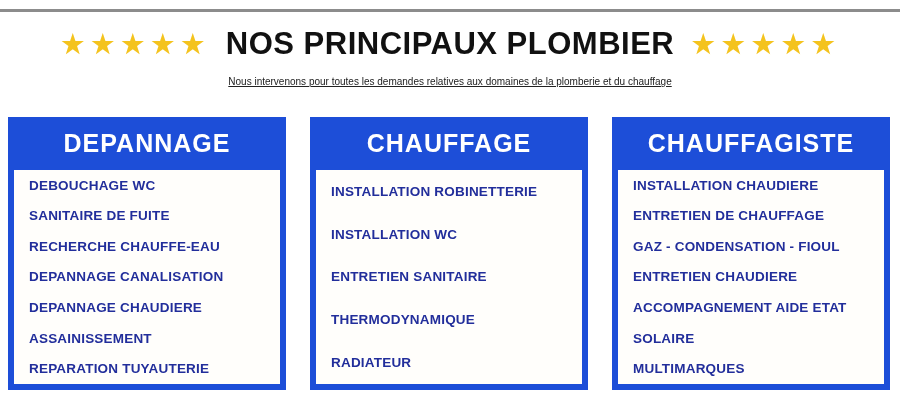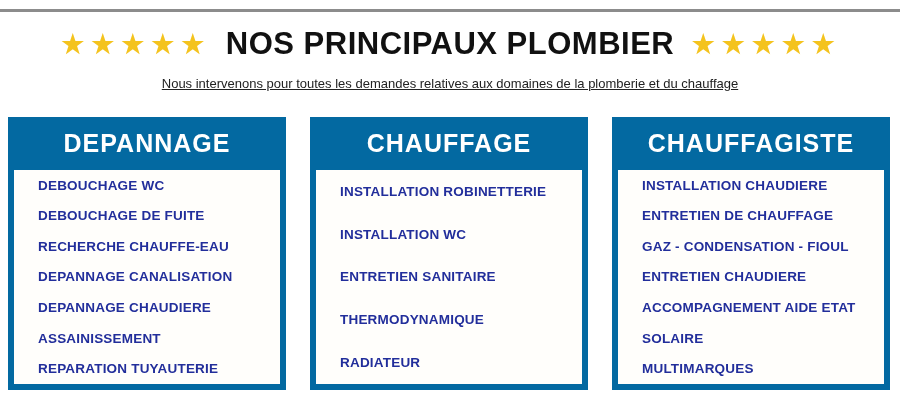--- a/index.html
+++ b/index.html
@@ -48,55 +48,55 @@
     letter-spacing: 0.5px;
     line-height: 1;
   }
   .subtitle {
     position: absolute;
     left: 0;
     top: 76px;
     width: 900px;
     text-align: center;
     color: #222222;
-    font-size: 13px;
+    font-size: 10px;
     text-decoration: underline;
   }
   .cards {
     position: absolute;
     left: 8px;
     top: 117px;
     width: 882px;
     display: flex;
     justify-content: space-between;
   }
   .card {
     box-sizing: border-box;
     width: 278px;
     height: 273px;
-    background: #0369a1;
+    background: #1d4ed8;
     padding: 0 6px 6px 6px;
   }
   .card-header {
     height: 53px;
     display: flex;
     align-items: center;
     justify-content: center;
     color: #ffffff;
     font-size: 25px;
     font-weight: bold;
     letter-spacing: 1px;
   }
   .card-body {
     background: #fffefb;
     height: 214px;
     display: flex;
     flex-direction: column;
     justify-content: space-around;
-    padding-left: 24px;
+    padding-left: 15px;
   }
   .service-item {
     color: #222e9b;
     font-size: 13.5px;
     font-weight: bold;
     letter-spacing: 0.2px;
     cursor: pointer;
   }
 </style>
 </head>
@@ -113,21 +113,21 @@
   </div>
 
   <div class="subtitle">Nous intervenons pour toutes les demandes relatives aux domaines de la plomberie et du chauffage</div>
 
   <div class="cards">
 
     <div class="card">
       <div class="card-header">DEPANNAGE</div>
       <div class="card-body">
         <div class="service-item">DEBOUCHAGE WC</div>
-        <div class="service-item">DEBOUCHAGE DE FUITE</div>
+        <div class="service-item">SANITAIRE DE FUITE</div>
         <div class="service-item">RECHERCHE CHAUFFE-EAU</div>
         <div class="service-item">DEPANNAGE CANALISATION</div>
         <div class="service-item">DEPANNAGE CHAUDIERE</div>
         <div class="service-item">ASSAINISSEMENT</div>
         <div class="service-item">REPARATION TUYAUTERIE</div>
       </div>
     </div>
 
     <div class="card">
       <div class="card-header">CHAUFFAGE</div>

